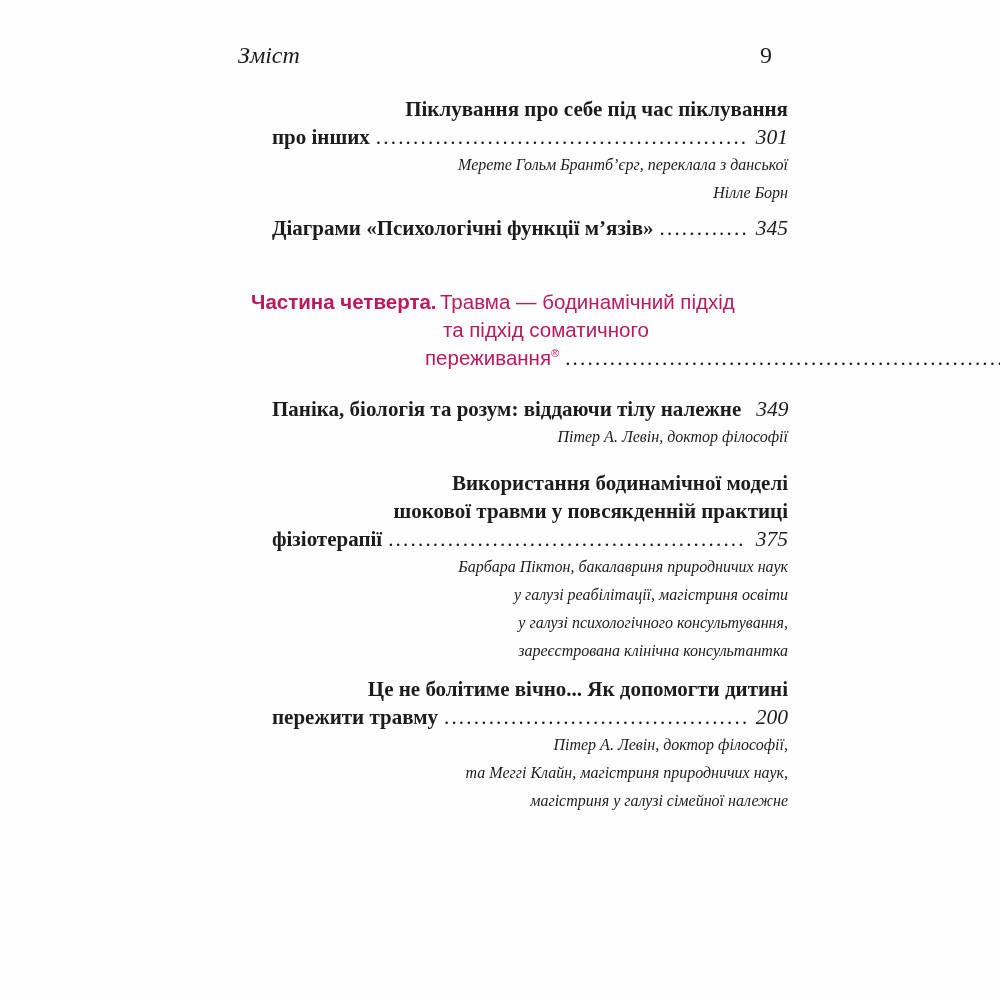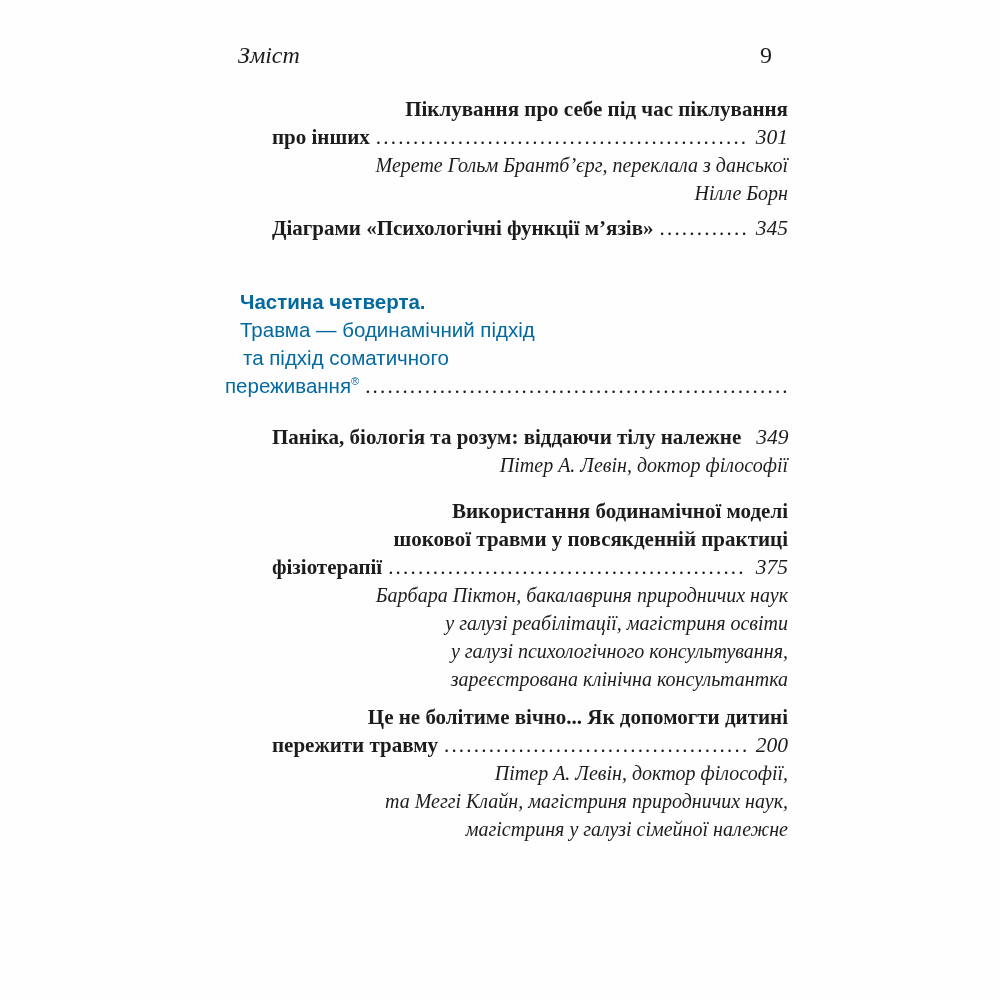--- a/index.html
+++ b/index.html
@@ -54,33 +54,32 @@
   }
   .pagenum {
     font-weight: normal;
     font-size: 21.5px;
     padding-left: 9px;
     white-space: nowrap;
     font-style: italic;
   }
   .author-line {
     font-style: italic;
-    font-size: 20px;
+    font-size: 16px;
     line-height: 28px;
   }
 
   
   .part {
     display: flex;
-    margin-left: 2px;
+    margin-left: 13px;
     font-family: "Liberation Sans", "DejaVu Sans", sans-serif;
     font-size: 20.5px;
     line-height: 28px;
-    color: #0369a1;
-    flex-direction: column;
+    color: #be185d;
   }
   .part-label {
     flex: 0 0 auto;
     width: 189px;
     font-weight: bold;
   }
   .part-col { flex: 1 1 auto; }
   .part-line2 { margin-left: 3px; }
   .part-line3 {
     margin-left: -15px;

